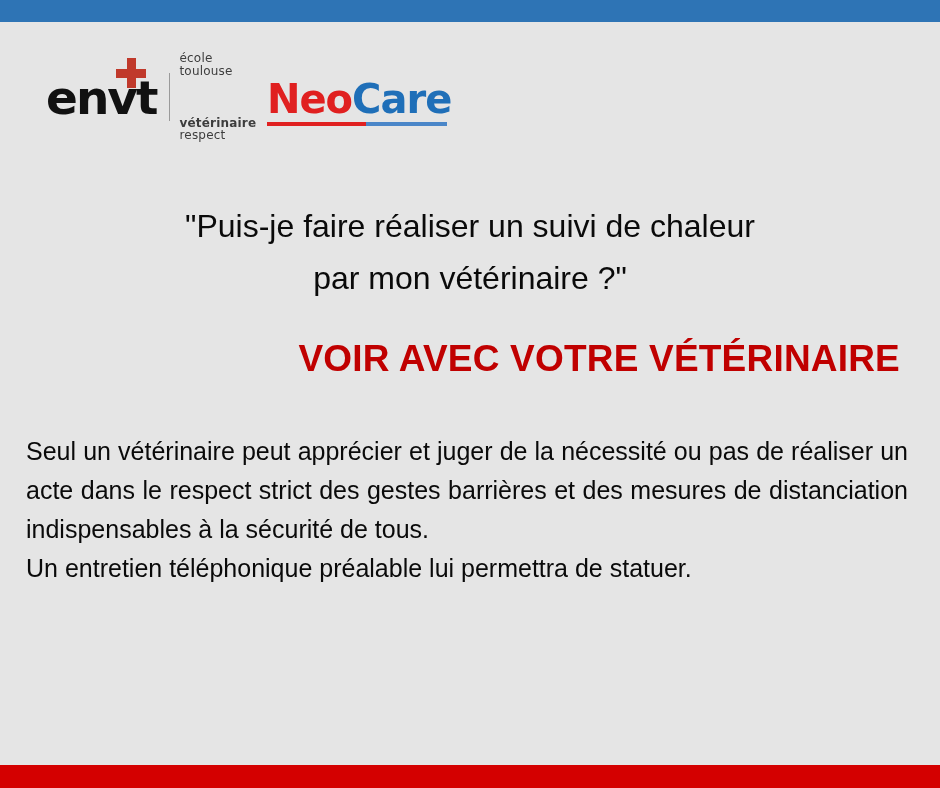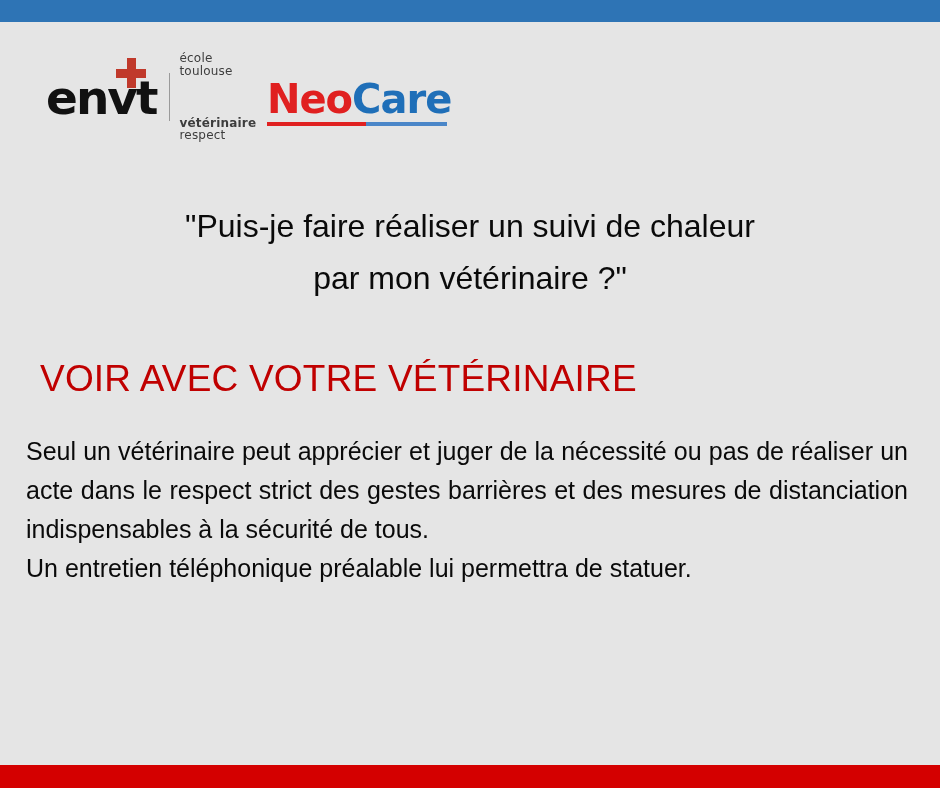--- a/index.html
+++ b/index.html
@@ -149,25 +149,25 @@
     font-family: "Liberation Sans", sans-serif;
     font-size: 32px;
     line-height: 52px;
     color: #0a0a0a;
   }
   .question-title span { display: block; }
 
   .callout {
     position: absolute;
     left: 40px;
-    top: 356px;
+    top: 336px;
     width: 860px;
-    text-align: left;
-    font-family: "Liberation Sans", sans-serif;
-    font-weight: normal;
+    text-align: right;
+    font-family: "Liberation Sans", sans-serif;
+    font-weight: bold;
     font-size: 37px;
     line-height: 46px;
     color: #C00000;
     letter-spacing: 0.2px;
   }
 
   
   .body-copy {
     position: absolute;
     left: 26px;

